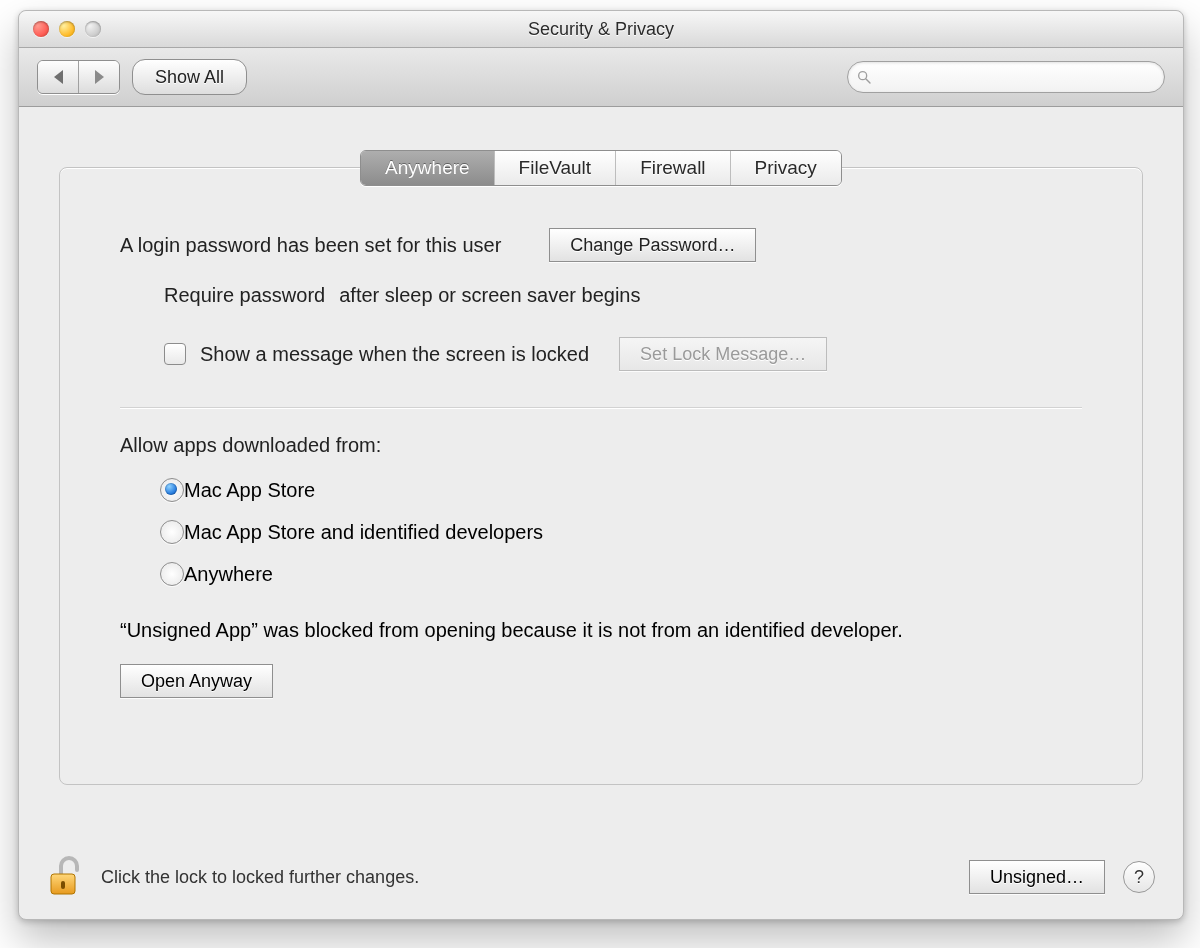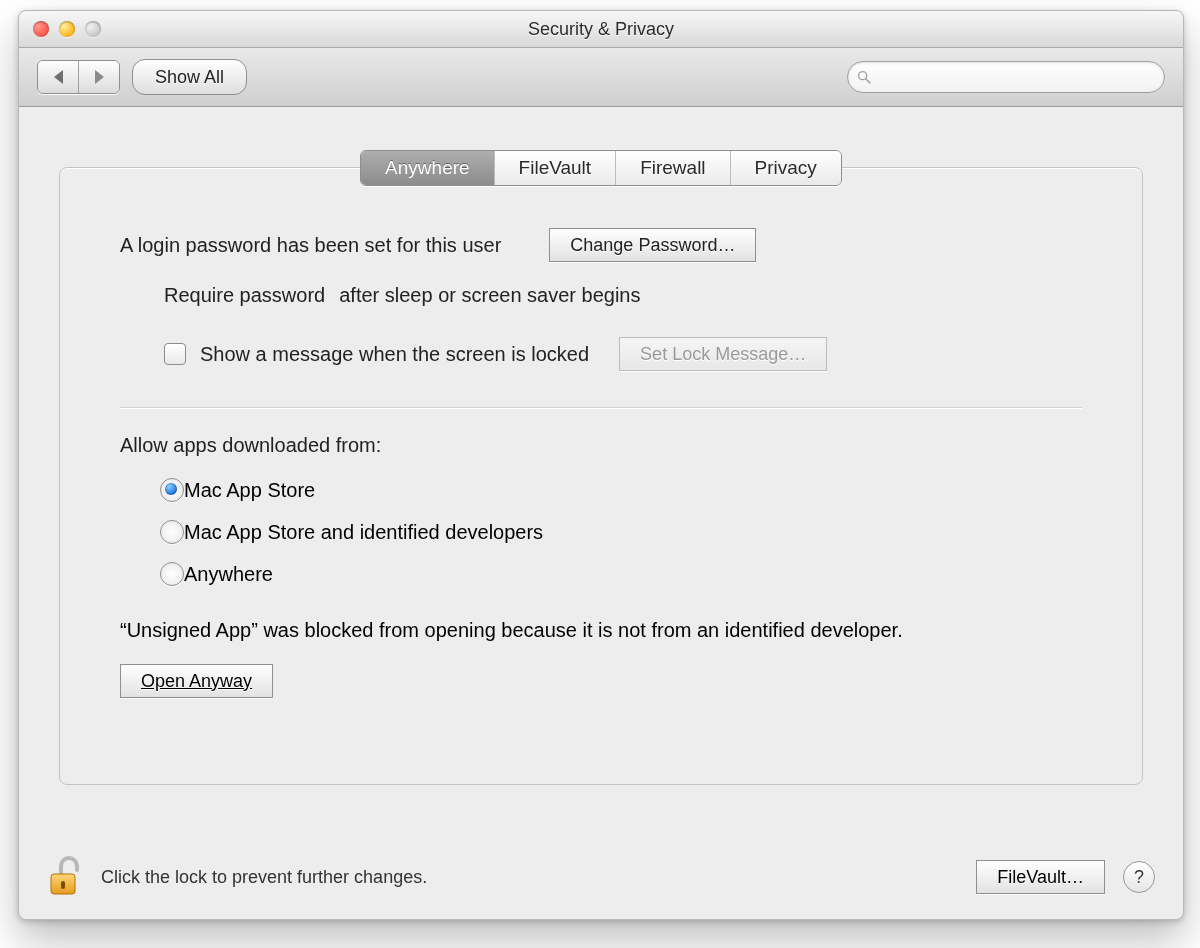--- a/index.html
+++ b/index.html
@@ -230,21 +230,21 @@
             <span>Mac App Store and identified developers</span>
           </div>
           <div class="radiorow">
             <div class="radio"></div>
             <span>Anywhere</span>
           </div>
         </div>
 
         <div class="blockedrow">
           <div class="text">“Unsigned App” was blocked from opening because it is not from an identified developer.</div>
-          <div class="btn" style="white-space:nowrap;text-decoration:underline;">
+          <div class="btn" style="white-space:nowrap;">
             <span>Open Anyway</span>
           </div>
         </div>
 
       </div>
 
     </div>
 
     <div class="footer">
       <div class="lockicon">
@@ -253,24 +253,24 @@
           <rect x="4" y="20" width="24" height="20" rx="3" fill="url(#g1)" stroke="#b07400"></rect>
           <defs>
             <linearGradient id="g1" x1="0" y1="0" x2="0" y2="1">
               <stop offset="0" stop-color="#ffd77a"></stop>
               <stop offset="1" stop-color="#e79a1e"></stop>
             </linearGradient>
           </defs>
           <rect x="14" y="27" width="4" height="8" rx="2" fill="#7a4d00"></rect>
         </svg>
       </div>
-      <span class="footertext">Click the lock to prevent further changes.</span>
+      <span class="footertext">Click the lock to locked further changes.</span>
       <div class="spacer"></div>
       <div class="btn">
-        <span>FileVault…</span>
+        <span>Unsigned…</span>
       </div>
       <div class="help">
         <span>?</span>
       </div>
     </div>
 
   </div>
 </div>
 
 </body></html>

